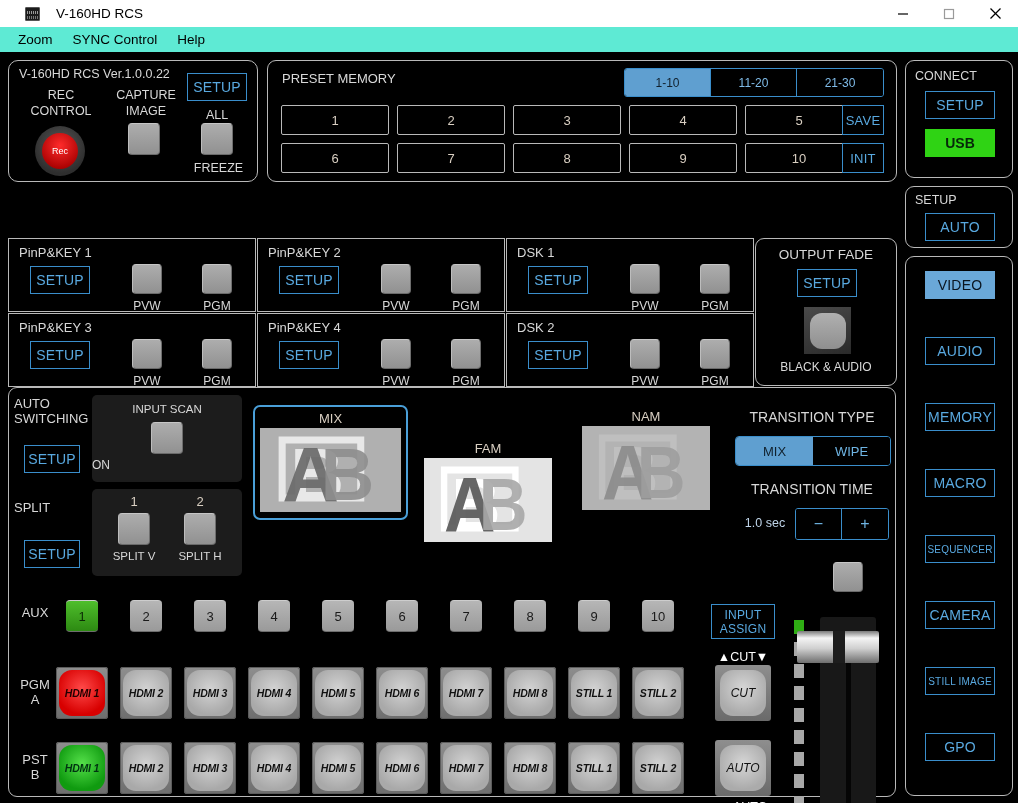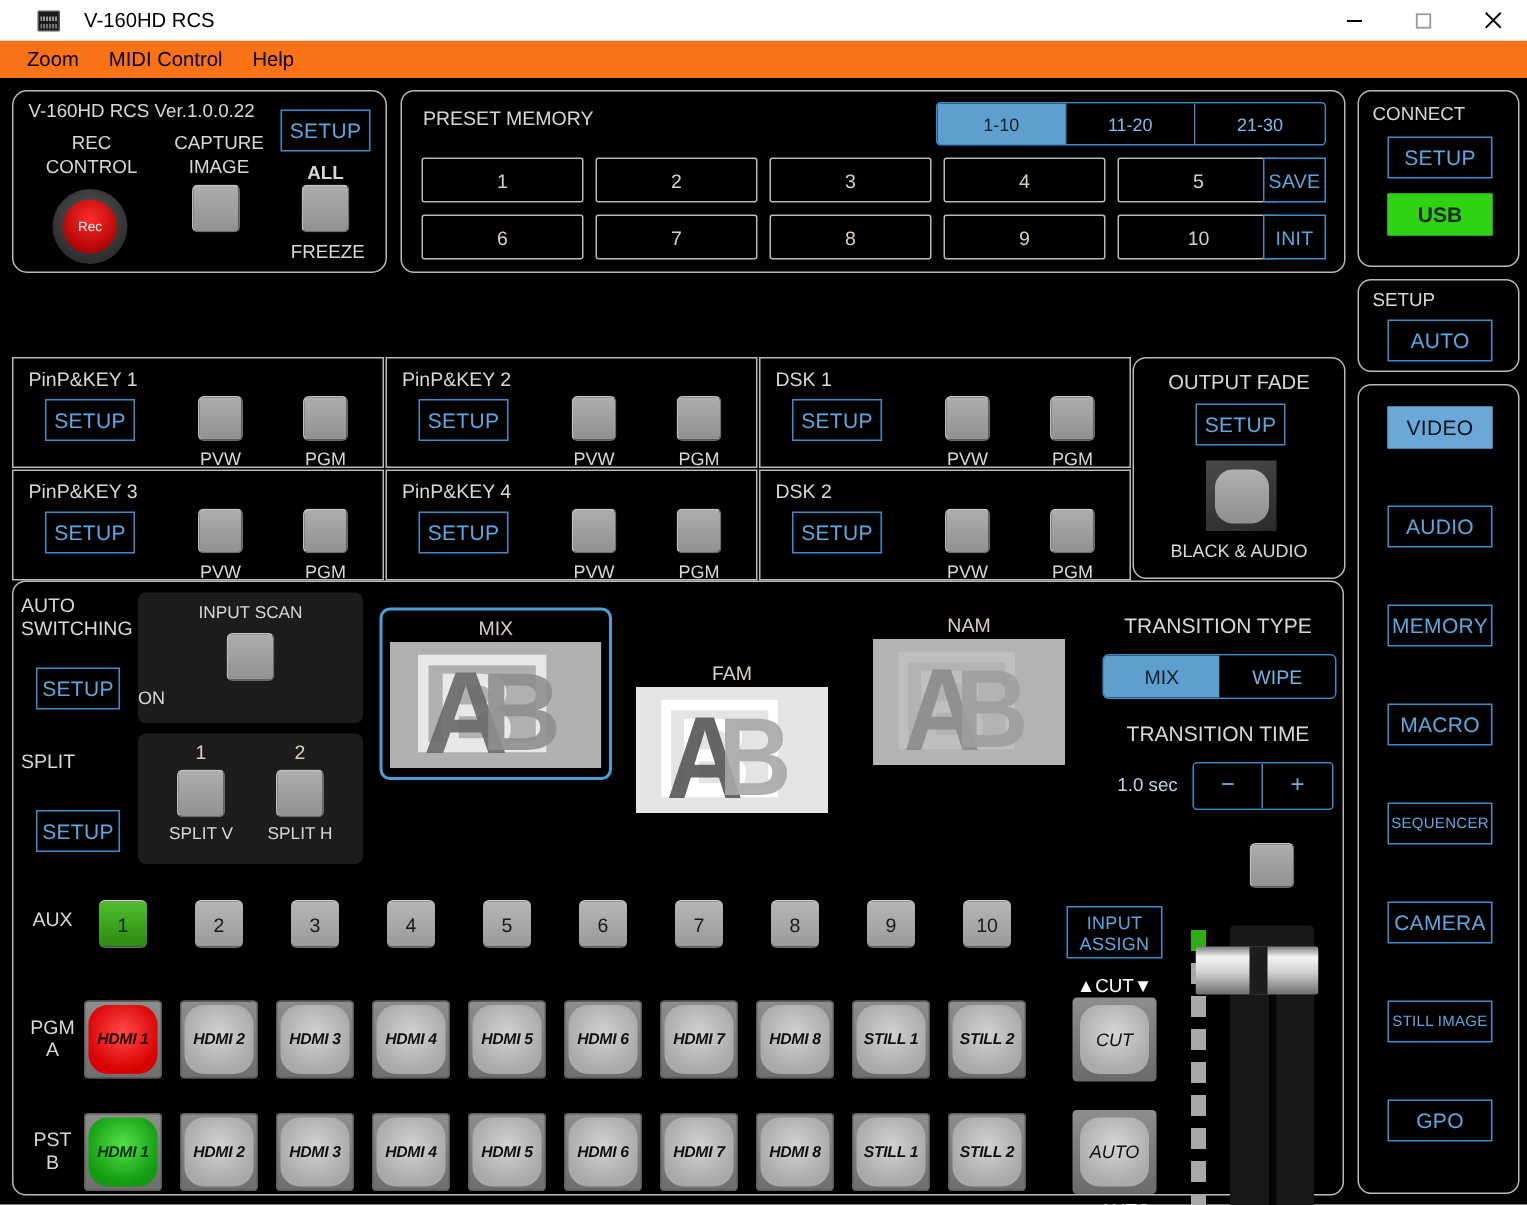--- a/index.html
+++ b/index.html
@@ -28,21 +28,21 @@
   .app-icon:after{
     content:"";position:absolute;left:1px;top:8px;right:1px;height:3px;
     background:repeating-linear-gradient(90deg,#777 0 1px,#1b1b1b 1px 2px);
   }
   #title-text { font-size:13.5px; color:#000; }
   #win-controls { position:absolute; right:0; top:0; display:flex; height:27px; }
   .wb { width:46px; height:27px; display:flex; align-items:center; justify-content:center;
         font-size:13px; color:#000; }
   .wb svg { display:block; }
 
-  #menubar { height:25px; background:#f97316; display:flex; align-items:center;
+  #menubar { height:25px; background:#5eead4; display:flex; align-items:center;
              padding-left:8px; gap:0px; }
   .menu-item { padding:3px 10px; font-size:13.5px; color:#000; }
 
   
   #app {
     position:absolute; left:0; top:52px; width:1018px; height:751px;
     background:#000000;
   }
   .panel {
     position:absolute; border:1px solid #b9b9b9; border-radius:9px;
@@ -66,21 +66,21 @@
     border-left:1px solid #bdbdbd;
     border-right:1px solid #6e6e6e;
     border-bottom:1px solid #6a6a6a;
   }
 
   
   #rec-panel { left:8px; top:8px; width:250px; height:122px;border-radius:10px; }
   #ver { position:absolute; left:10px; top:6px; }
   #rec-ctl-lbl { position:absolute; left:17px; top:26px; width:70px; text-align:center; line-height:16px;}
   #cap-lbl { position:absolute; left:97px; top:26px; width:80px; text-align:center; line-height:16px; }
-  #all-lbl { position:absolute; left:178px; top:47px; width:60px; text-align:center;font-weight:bold; }
+  #all-lbl { position:absolute; left:178px; top:47px; width:60px; text-align:center; }
   #freeze-lbl { position:absolute; left:172px; top:100px; width:75px; text-align:center; }
   #rec-setup { position:absolute; left:178px; top:12px; width:60px; height:28px; }
   #rec-knob {
     position:absolute; left:26px; top:65px; width:50px; height:50px; border-radius:50%;
     background:radial-gradient(circle at 50% 40%, #5a5a5a, #2e2e2e 70%);
     display:flex;align-items:center;justify-content:center;
     box-shadow:0 1px 2px #000;
   }
   #rec-knob-inner {
     width:36px;height:36px;border-radius:50%;
@@ -253,21 +253,21 @@
       <svg width="13" height="13" viewBox="0 0 13 13">
           <line x1="1.5" y1="1.5" x2="11.5" y2="11.5" stroke="#000" stroke-width="1.2"></line>
           <line x1="11.5" y1="1.5" x2="1.5" y2="11.5" stroke="#000" stroke-width="1.2"></line>
         </svg>
     </div>
   </div>
 </div>
 
 <div id="menubar">
   <div class="menu-item">Zoom</div>
-  <div class="menu-item">MIDI Control</div>
+  <div class="menu-item">SYNC Control</div>
   <div class="menu-item">Help</div>
 </div>
 
 <div id="app">
 
   <div class="panel" id="rec-panel">
     <div id="ver" class="lbl">V-160HD RCS Ver.1.0.0.22</div>
     <div id="rec-ctl-lbl" class="lbl">
       <div>REC</div>
       <div>CONTROL</div>

